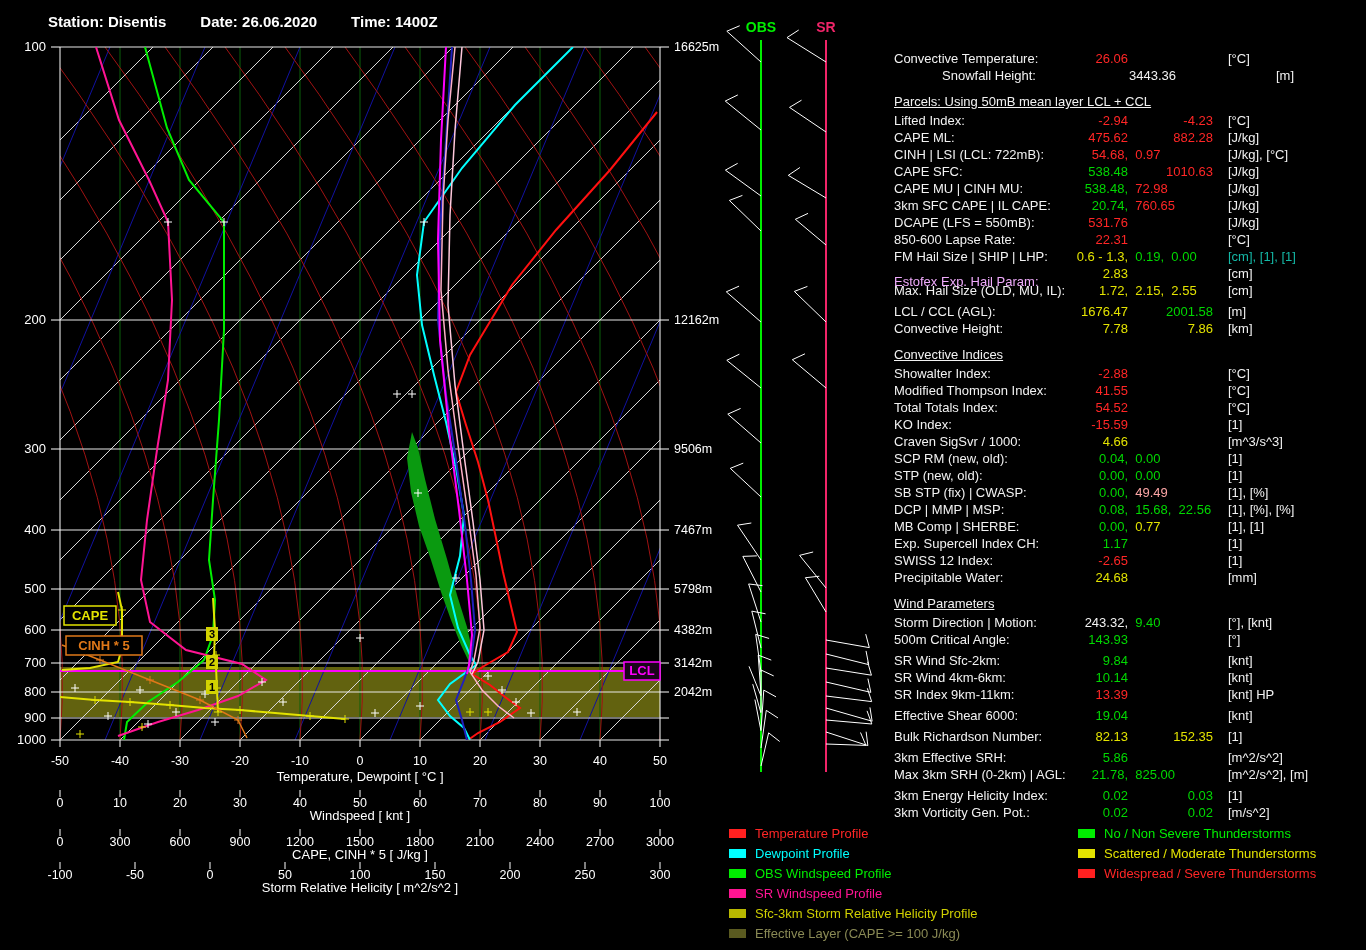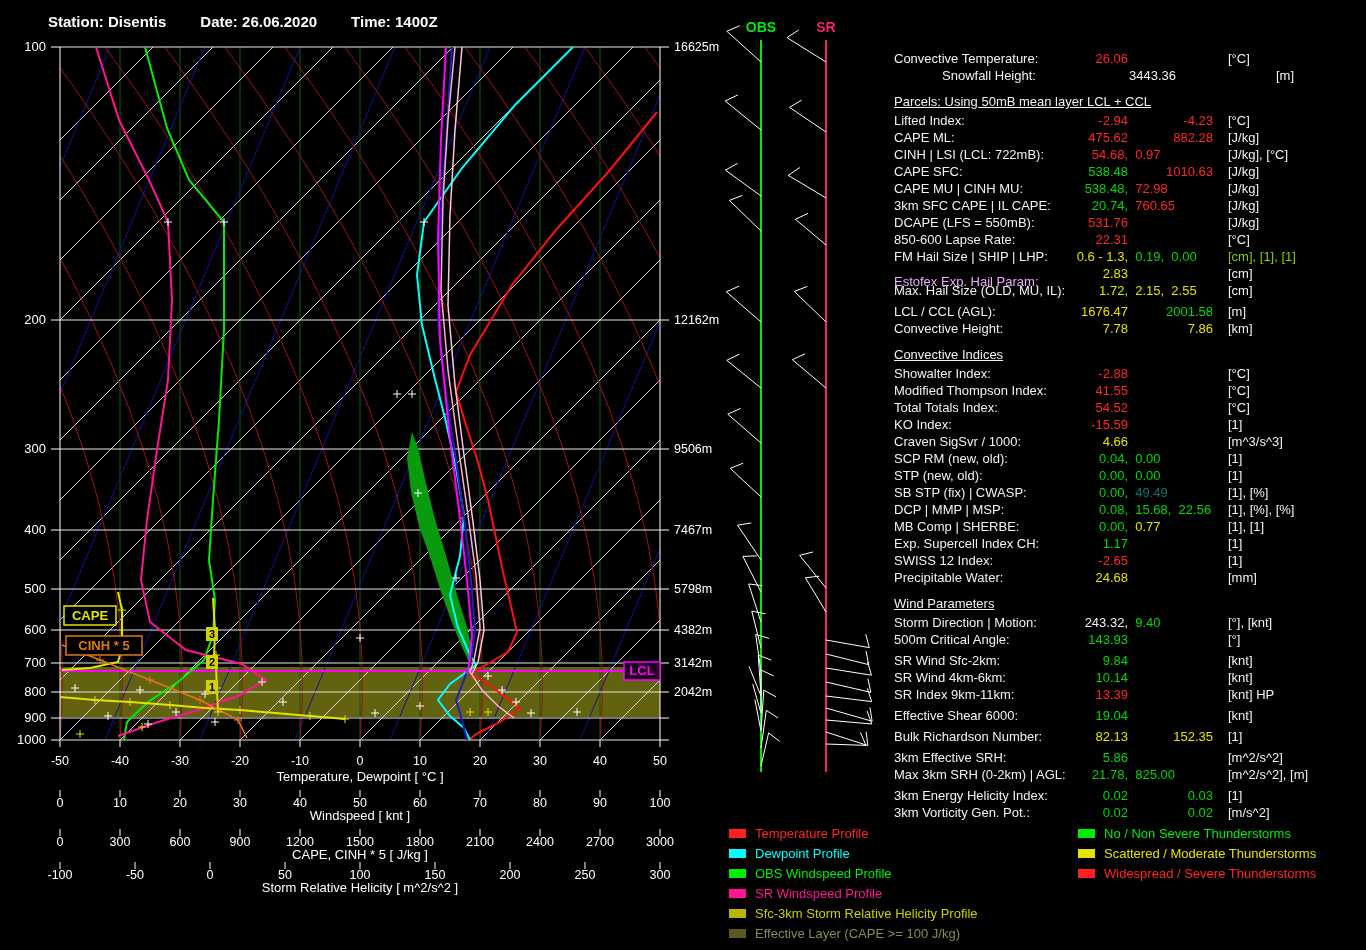--- a/index.html
+++ b/index.html
@@ -566,21 +566,21 @@
     </div>
     <div class="trow" style="top: 203px;">
       <span class="lbl" style="color: rgb(242, 242, 242);">850-600 Lapse Rate:</span>
       <span class="lcl" style="color: rgb(255, 38, 38);">22.31</span>
       <span class="unit" style="color: rgb(242, 242, 242);">[°C]</span>
     </div>
     <div class="trow" style="top: 220px;">
       <span class="lbl" style="color: rgb(242, 242, 242);">FM Hail Size | SHIP | LHP:</span>
       <span class="lcl" style="color: rgb(227, 227, 0);">0.6 - 1.3,</span>
       <span class="trail"><span style="color: rgb(0, 216, 0);">  0.19,</span><span style="color: rgb(0, 216, 0);">  0.00</span></span>
-      <span class="unit" style="color: #84cc16;">[cm], [1], [1]</span>
+      <span class="unit" style="color: #14b8a6;">[cm], [1], [1]</span>
     </div>
     <div class="trow" style="top: 237px;">
       <span class="lbl" style="color: #f0abfc; margin-top: 8px;">Estofex Exp. Hail Param:</span>
       <span class="lcl" style="color: rgb(227, 227, 0);">2.83</span>
       <span class="unit" style="color: rgb(242, 242, 242);">[cm]</span>
     </div>
     <div class="trow" style="top: 254px;">
       <span class="lbl" style="color: rgb(242, 242, 242);">Max. Hail Size (OLD, MU, IL):</span>
       <span class="lcl" style="color: rgb(227, 227, 0);">1.72,</span>
       <span class="trail"><span style="color: rgb(227, 227, 0);">  2.15,</span><span style="color: rgb(227, 227, 0);">  2.55</span></span>
@@ -634,21 +634,21 @@
     </div>
     <div class="trow" style="top: 439px;">
       <span class="lbl" style="color: rgb(242, 242, 242);">STP (new, old):</span>
       <span class="lcl" style="color: rgb(0, 216, 0);">0.00,</span>
       <span class="trail"><span style="color: rgb(0, 216, 0);">  0.00</span></span>
       <span class="unit" style="color: rgb(242, 242, 242);">[1]</span>
     </div>
     <div class="trow" style="top: 456px;">
       <span class="lbl" style="color: rgb(242, 242, 242);">SB STP (fix) | CWASP:</span>
       <span class="lcl" style="color: rgb(0, 216, 0);">0.00,</span>
-      <span class="trail"><span style="color: #0f766e;">  49.49</span></span>
+      <span class="trail"><span style="color: #fca5a5;">  49.49</span></span>
       <span class="unit" style="color: rgb(242, 242, 242);">[1], [%]</span>
     </div>
     <div class="trow" style="top: 473px;">
       <span class="lbl" style="color: rgb(242, 242, 242);">DCP | MMP | MSP:</span>
       <span class="lcl" style="color: rgb(0, 216, 0);">0.08,</span>
       <span class="trail"><span style="color: rgb(0, 216, 0);">  15.68,</span><span style="color: rgb(0, 216, 0);">  22.56</span></span>
       <span class="unit" style="color: rgb(242, 242, 242);">[1], [%], [%]</span>
     </div>
     <div class="trow" style="top: 490px;">
       <span class="lbl" style="color: rgb(242, 242, 242);">MB Comp | SHERBE:</span>

